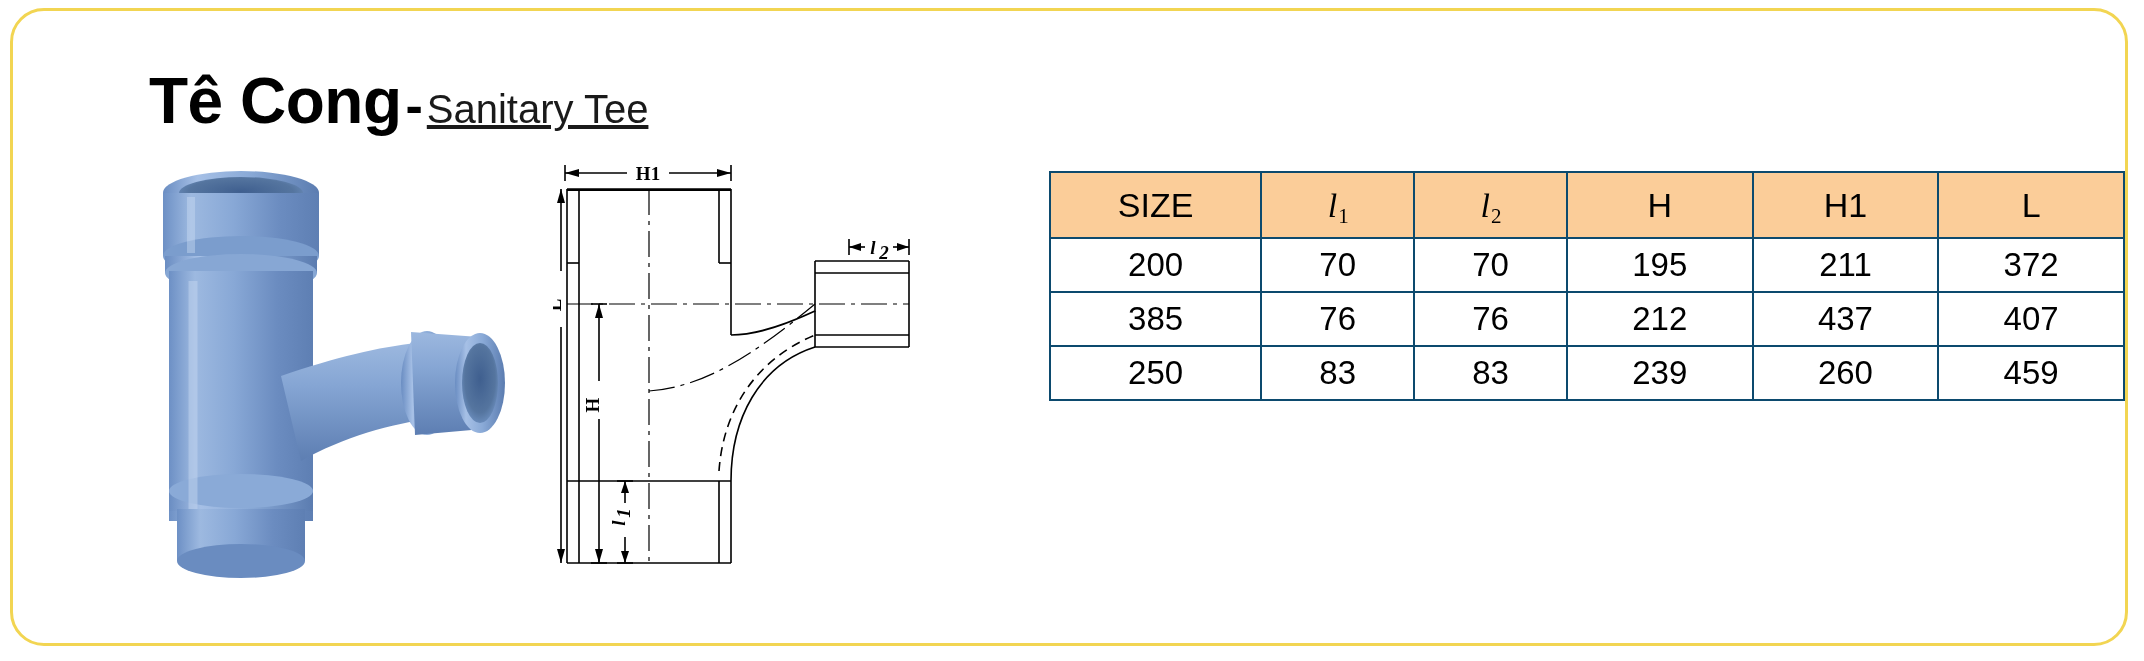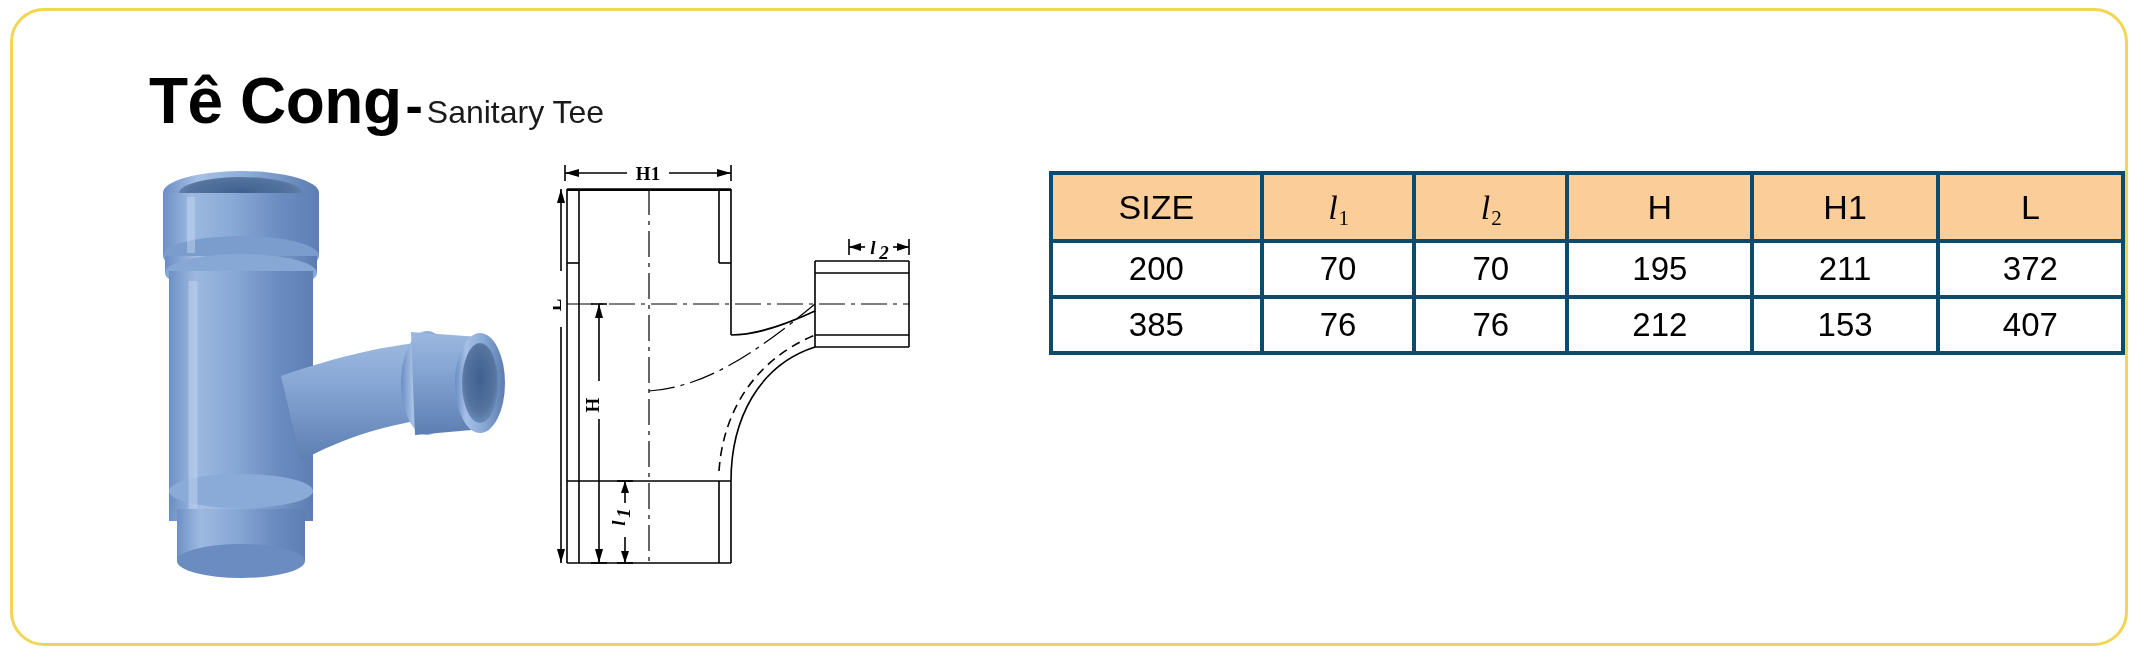--- a/index.html
+++ b/index.html
@@ -40,24 +40,25 @@
     color: #000000;
     letter-spacing: -0.5px;
   }
   .title-dash {
     font-size: 52px;
     font-weight: bold;
     color: #000000;
     padding: 0 4px;
   }
   .title-en {
-    font-size: 32px;
+    font-size: 40px;
     font-weight: normal;
     color: #1a1a1a;
     letter-spacing: 0px;
+    text-decoration: underline;
   }
 
   
   .photo-area {
     position: absolute;
     left: 118px;
     top: 150px;
     width: 400px;
     height: 430px;
   }
@@ -76,21 +77,21 @@
     position: absolute;
     left: 1036px;
     top: 160px;
   }
   table.spec-table {
     border-collapse: collapse;
     background: #ffffff;
   }
   table.spec-table th,
   table.spec-table td {
-    border: 4px solid #0c4a6e;
+    border: 2px solid #0c4a6e;
     text-align: center;
     vertical-align: middle;
     font-family: "Liberation Sans", sans-serif;
     color: #000000;
   }
   table.spec-table th {
     background: #fbcd99;
     height: 62px;
     font-size: 34px;
     font-weight: normal;
@@ -319,20 +320,28 @@
           <td>70</td>
           <td>195</td>
           <td>211</td>
           <td>372</td>
         </tr>
         <tr>
           <td>385</td>
           <td>76</td>
           <td>76</td>
           <td>212</td>
-          <td>153</td>
+          <td>437</td>
           <td>407</td>
+        </tr>
+        <tr>
+          <td>250</td>
+          <td>83</td>
+          <td>83</td>
+          <td>239</td>
+          <td>260</td>
+          <td>459</td>
         </tr>
       </tbody>
     </table>
   </div>
 
 </div>
 
 </body></html>

